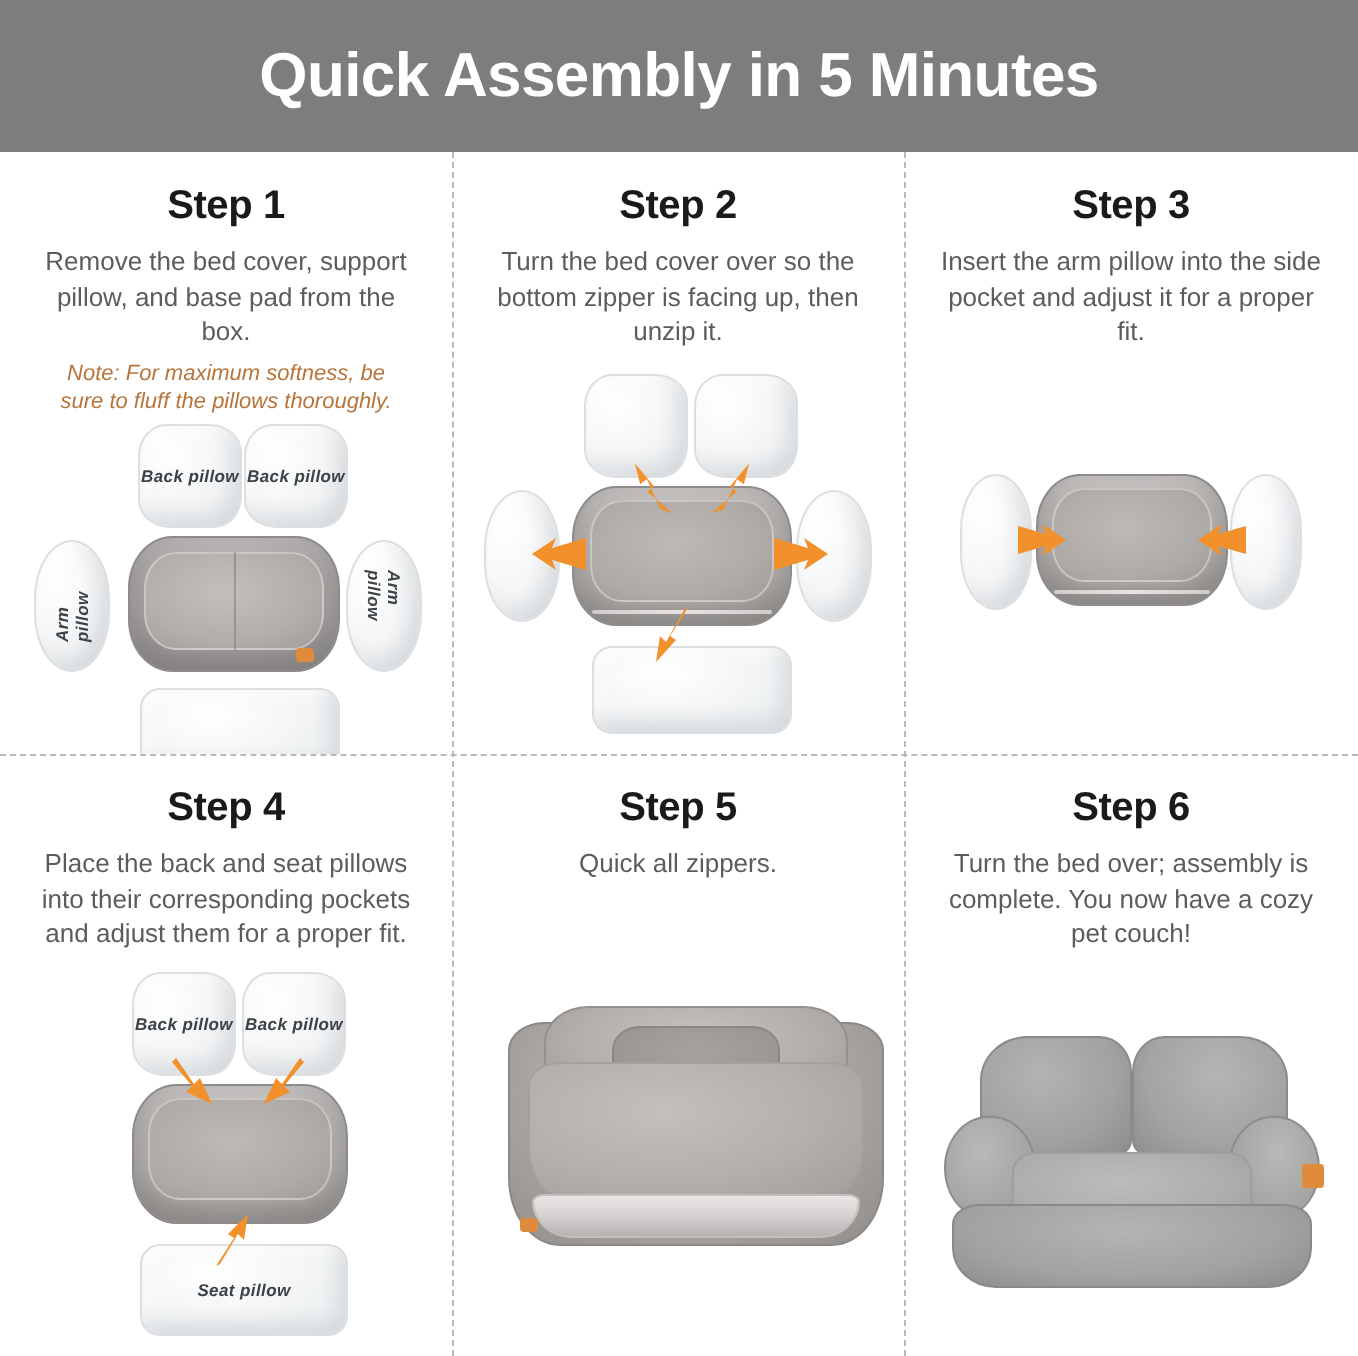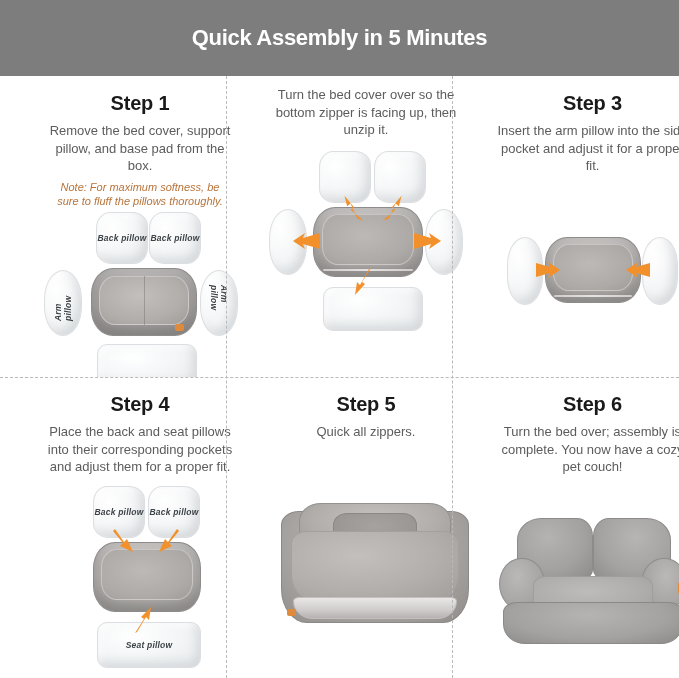--- a/index.html
+++ b/index.html
@@ -11,31 +11,30 @@
   }
   .page { position: relative; width: 679px; height: 678px; background:#fff; }
 
   
   .header {
     position: absolute; left:0; top:0; width:679px; height:76px;
     background:#7d7d7d;
     display:flex; align-items:center; justify-content:center;
   }
   .header-title {
-    color:#ffffff; font-size:22px; font-weight:bold;
+    color:#ffffff; font-size:31px; font-weight:bold;
     letter-spacing:-0.3px; white-space:nowrap;
   }
 
   
   .grid {
     position:absolute; left:0; top:76px; width:679px; height:602px;
     display:grid;
     grid-template-columns: 226px 226px 227px;
     grid-template-rows: 301px 301px;
-    padding-left: 27px;
   }
   .cell { position:relative; padding:10px 8px 0 8px; overflow:hidden; }
 
   
   .vline { position:absolute; top:0; width:0; height:602px;
            border-left:1px dashed #b9b9b9; z-index:5; }
   .vline.v1 { left:226px; }
   .vline.v2 { left:452px; }
   .hline { position:absolute; left:0; top:301px; width:679px; height:0;
            border-top:1px dashed #b9b9b9; z-index:5; }
@@ -166,20 +165,21 @@
           <div class="inner"></div>
           <div class="seam"></div>
           <div class="tag" style="right:12px; bottom:4px;"></div>
         </div>
 
         <div class="pillow pad" style="left:62px; top:136px; width:100px; height:44px;"></div>
       </div>
     </div>
 
     <div class="cell">
+      <div class="step-title">Step 2</div>
       <div class="step-desc">Turn the bed cover over so the bottom zipper is facing up, then unzip it.</div>
 
       <div class="art" style="height:215px; margin-top:12px;">
         <div class="pillow sq" style="left:58px; top:0px; width:52px; height:52px;"></div>
         <div class="pillow sq" style="left:113px; top:0px; width:52px; height:52px;"></div>
         <div class="pillow arm" style="left:8px; top:58px; width:38px; height:66px;"></div>
         <div class="pillow arm" style="left:164px; top:58px; width:38px; height:66px;"></div>
 
         <div class="cover flipped" style="left:52px; top:56px; width:110px; height:70px;">
           <div class="inner"></div>

